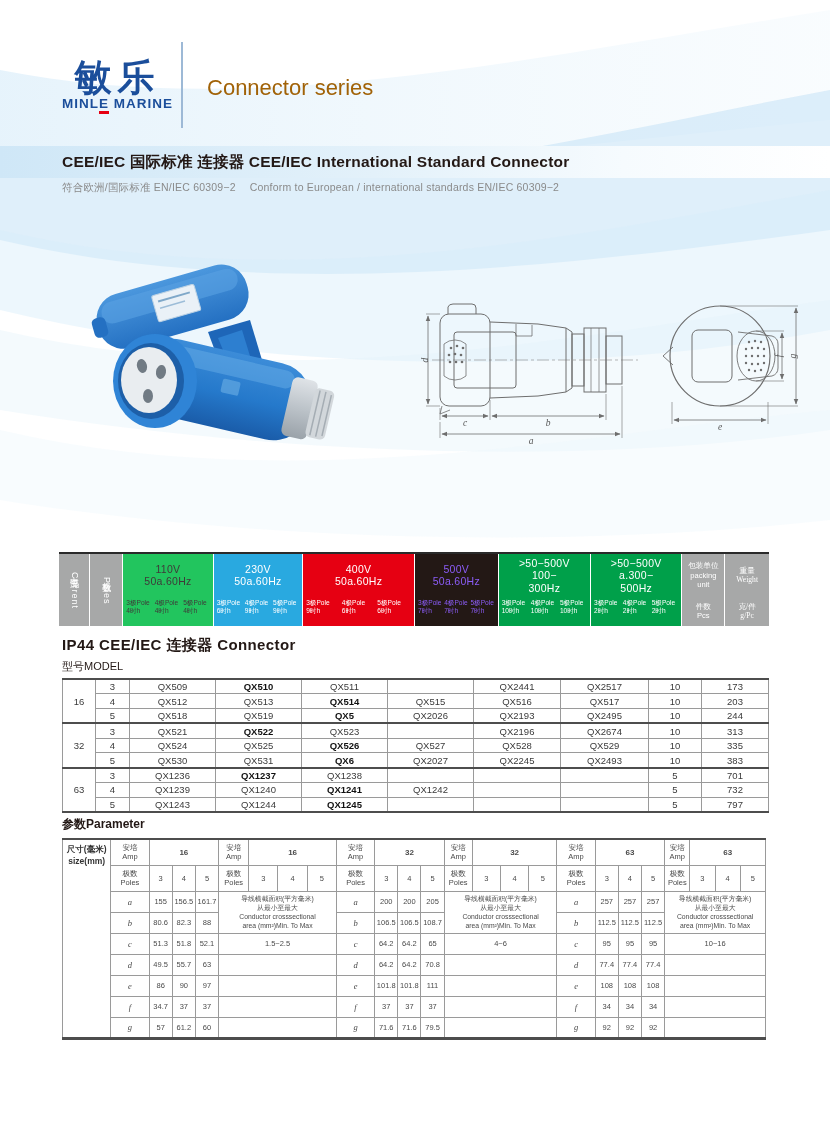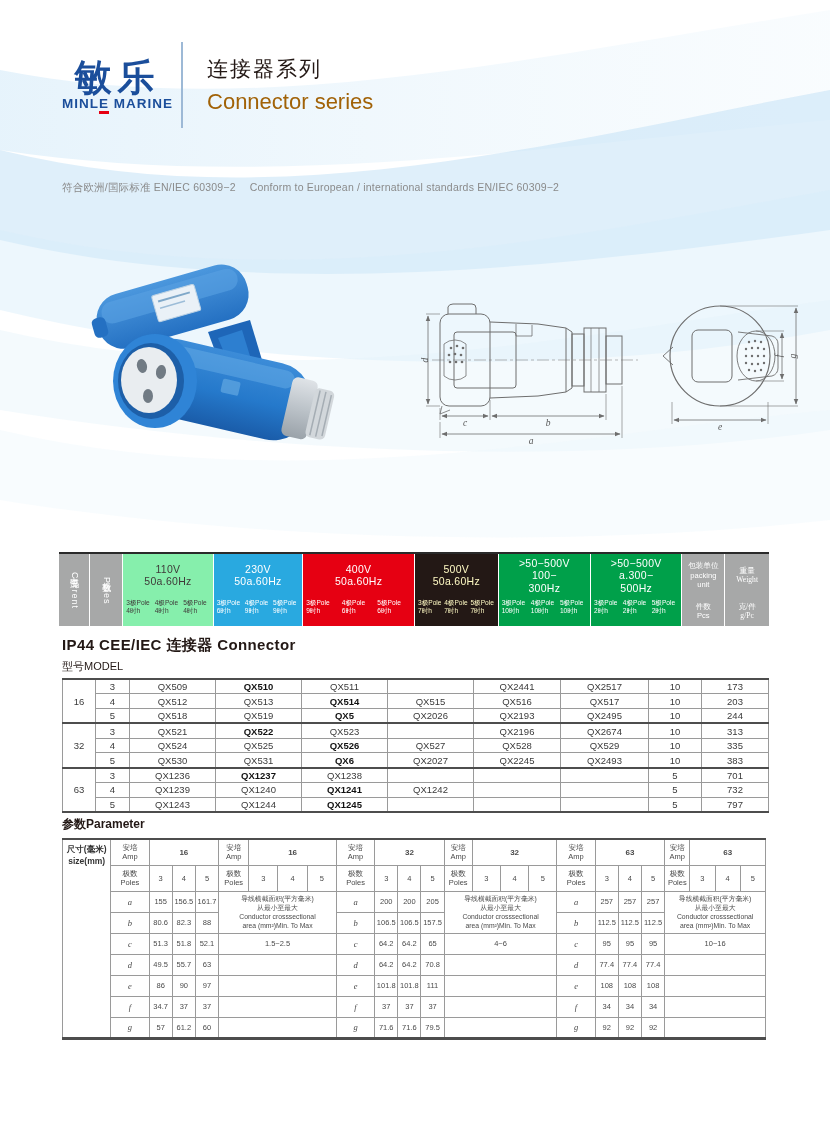--- a/index.html
+++ b/index.html
@@ -91,25 +91,27 @@
     <path d="M0,430 C300,500 600,430 830,410 L830,520 C560,550 250,540 0,500 Z" fill="#eef7fd" opacity="0.4"></path>
   </svg>
 
   <div class="header">
     <div class="logo-block">
       <div class="logo-zh">敏乐</div>
       <div class="logo-en"><span>MINL</span><span class="accent">E</span><span> MARINE</span></div>
     </div>
     <div class="header-divider"></div>
     <div class="series-block">
-      <div class="series-zh">连接器系列</div>
       <div class="series-en">Connector series</div>
     </div>
   </div>
 
+  <div class="banner">
+    <h1>CEE/IEC 国际标准 连接器 CEE/IEC International Standard Connector</h1>
+  </div>
   <div class="banner-sub">
     <span>符合欧洲/国际标准 EN/IEC 60309−2</span><span>Conform to European / international standards EN/IEC 60309−2</span>
   </div>
 
   <svg class="photo" width="290" height="205" viewBox="0 0 290 205">
     <defs>
       <linearGradient id="lidG" x1="0" y1="0" x2="0" y2="1">
         <stop offset="0" stop-color="#4b97dd"></stop>
           <stop offset="1" stop-color="#2470c2"></stop>
       </linearGradient>
@@ -256,21 +258,21 @@
     </g>
   </svg>
 
   <div class="vband" id="vband">
       <div class="vb-col vb-vert" style="width: 32px; background: rgb(167, 168, 168);">
         <span class="vtxt">电流Current</span>
       </div>
       <div class="vb-col vb-vert" style="width: 34px; background: rgb(167, 168, 168);">
         <span class="vtxt">极数Poles</span>
       </div>
-      <div class="vb-col" style="width: 93px; background: #86efac; color: rgb(63, 58, 57);">
+      <div class="vb-col" style="width: 93px; background: #22c55e; color: rgb(63, 58, 57);">
         <div class="vb-title">
           <span>110V</span>
           <span>50a.60Hz</span>
         </div>
         <div class="vb-sub">
           <div class="pc">
             <div>3极Pole</div>
             <div>4时h</div>
           </div>
           <div class="pc">
@@ -316,21 +318,21 @@
           <div class="pc">
             <div>4极Pole</div>
             <div>6时h</div>
           </div>
           <div class="pc">
             <div>5极Pole</div>
             <div>6时h</div>
           </div>
         </div>
       </div>
-      <div class="vb-col" style="width: 86px; background: rgb(35, 24, 21); color: #fef9c3;">
+      <div class="vb-col" style="width: 86px; background: rgb(35, 24, 21); color: #8b5cf6;">
         <div class="vb-title">
           <span>500V</span>
           <span>50a.60Hz</span>
         </div>
         <div class="vb-sub">
           <div class="pc">
             <div>3极Pole</div>
             <div>7时h</div>
           </div>
           <div class="pc">
@@ -675,21 +677,21 @@
             </td>
           </tr>
           <tr class="r-data">
             <td class="letter">b</td>
             <td>80.6</td>
             <td>82.3</td>
             <td>88</td>
             <td class="letter">b</td>
             <td>106.5</td>
             <td>106.5</td>
-            <td>157.5</td>
+            <td>108.7</td>
             <td class="letter">b</td>
             <td>112.5</td>
             <td>112.5</td>
             <td>112.5</td>
           </tr>
           <tr class="r-data">
             <td class="letter">c</td>
             <td>51.3</td>
             <td>51.8</td>
             <td>52.1</td>

